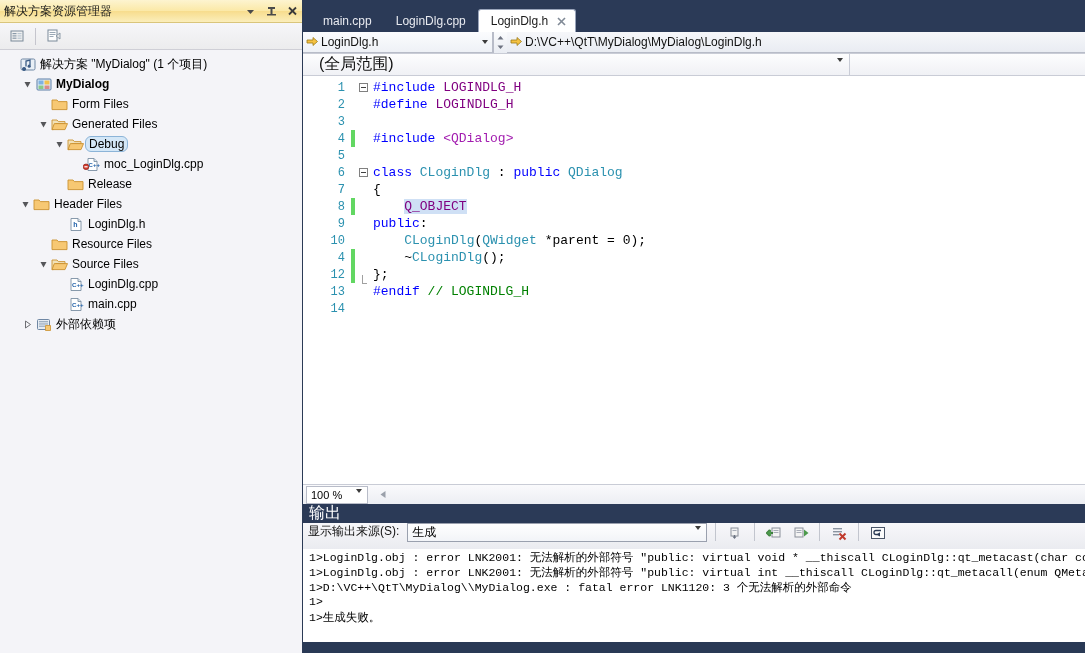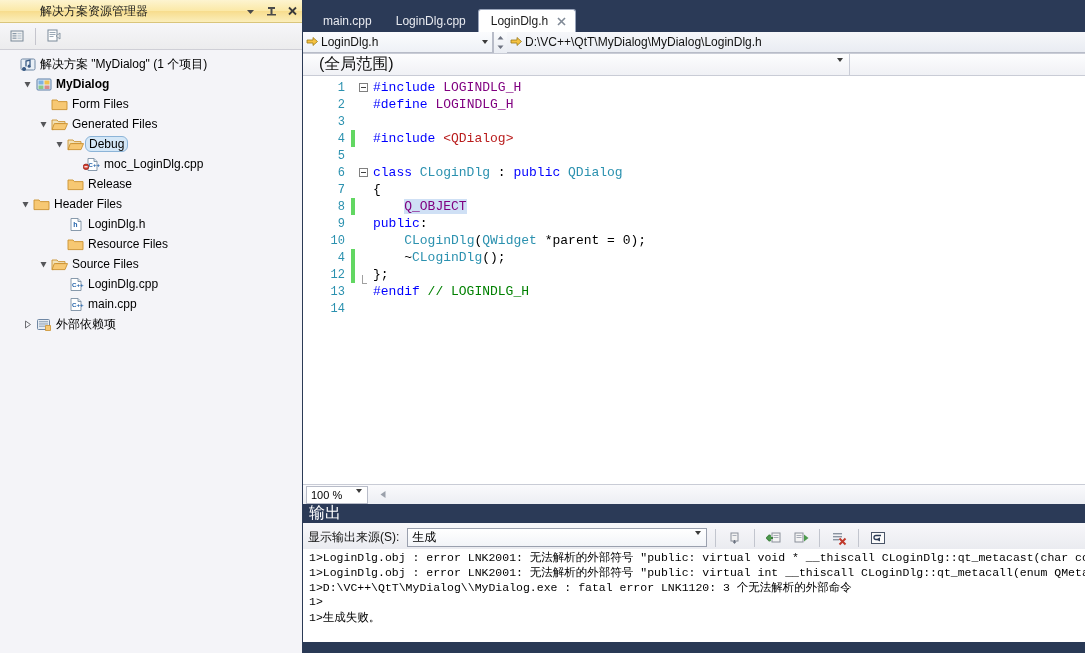--- a/index.html
+++ b/index.html
@@ -29,21 +29,20 @@
     position: relative;
     height: 22px;
     background: linear-gradient(to bottom, #fdf4d0 0%, #fbe9a8 48%, #f7dd8e 52%, #fbeebb 100%);
     border-bottom: 1px solid #d9c57c;
     display: flex; align-items: center;
   }
   .sln-title-text {
     font-size: 12px; color: #1b1b1b;
     padding-left: 4px; letter-spacing: 0px;
     white-space: nowrap;
-    margin-left: 36px;
   }
   .sln-title-btns {
     position: absolute; right: 3px; top: 0;
     height: 22px; display: flex; align-items: center; gap: 8px;
   }
   .tbtn { width: 13px; height: 14px; position: relative; cursor: default; }
   .tbtn svg { display: block; }
 
   .sln-toolbar {
     height: 26px;
@@ -232,21 +231,21 @@
     content: ""; position: absolute; left: 1px; top: 3px;
     width: 5px; height: 1px; background: #404040;
   }
   .foldline { position: absolute; left: 7px; top: 0; bottom: 0; width: 1px; background: #a0a0a0; }
   .foldend  { position: absolute; left: 7px; top: 0; height: 8px; width: 1px; background: #a0a0a0; }
   .foldend:after { content:""; position:absolute; left:0; top:8px; width:5px; height:1px; background:#a0a0a0; }
   .ctext { padding-left: 2px; }
   .kw { color: #0000ff; }
   .pp { color: #0000ff; }
   .macro { color: #800080; }
-  .str { color: #b91c1c; }
+  .str { color: #a21caf; }
   .cmt { color: #008000; }
   .typ { color: #2b91af; }
   .pln { color: #000000; }
   .hl { background: #cfe0f5; }
 
   
   .edstatus {
     height: 20px;
     background: linear-gradient(to bottom,#fafafc,#eceef3);
     border-top: 1px solid #c9ccd6;
@@ -276,21 +275,21 @@
     height: 19px;
     background: #2b3a57;
     display: flex; align-items: center;
     padding-left: 6px;
   }
   .out-title-text { color: #ffffff; font-size: 16px; }
   .out-toolbar {
     height: 30px;
     background: linear-gradient(to bottom,#f7f7fa,#e9eaef);
     border-bottom: 1px solid #cfd2db;
-    display: flex; align-items: center;
+    display: flex; 
     padding-left: 5px; gap: 4px;
     box-sizing: border-box;
   }
   .out-lbl { font-size: 12px; color: #111; }
   .out-combo {
     width: 300px; height: 19px;
     border: 1px solid #9aa0ae;
     background: linear-gradient(to bottom,#ffffff,#f2f4f8);
     display: flex; align-items: center;
     box-sizing: border-box; position: relative;
@@ -479,21 +478,21 @@
           <span class="expander"></span>
           <span class="nicon">
             <svg width="16" height="15" viewBox="0 0 16 15">
               <path d="M3 1.5 h7 l3 3 v9 H3 z" fill="#ffffff" stroke="#7b8fa3" stroke-width="0.9"></path>
               <path d="M10 1.5 v3 h3" fill="#dbe5ee" stroke="#7b8fa3" stroke-width="0.9"></path>
               <text x="5.2" y="10" font-family="Liberation Sans, sans-serif" font-size="7" fill="#1e5fa8" font-weight="bold">h</text>
             </svg>
           </span>
           <span class="nlabel">LoginDlg.h</span>
         </div>
-        <div class="node" style="padding-left: 54px;">
+        <div class="node" style="padding-left: 38px;">
           <span class="expander"></span>
           <span class="nicon">
             <svg width="17" height="14" viewBox="0 0 17 14">
               <path d="M1 3 h5 l1.4 1.6 H16 v8 H1 z" fill="#f7c873" stroke="#c9912f" stroke-width="0.9"></path>
             </svg>
           </span>
           <span class="nlabel">Resource Files</span>
         </div>
         <div class="node" style="padding-left: 38px; text-align: center;">
           <span class="expander">

